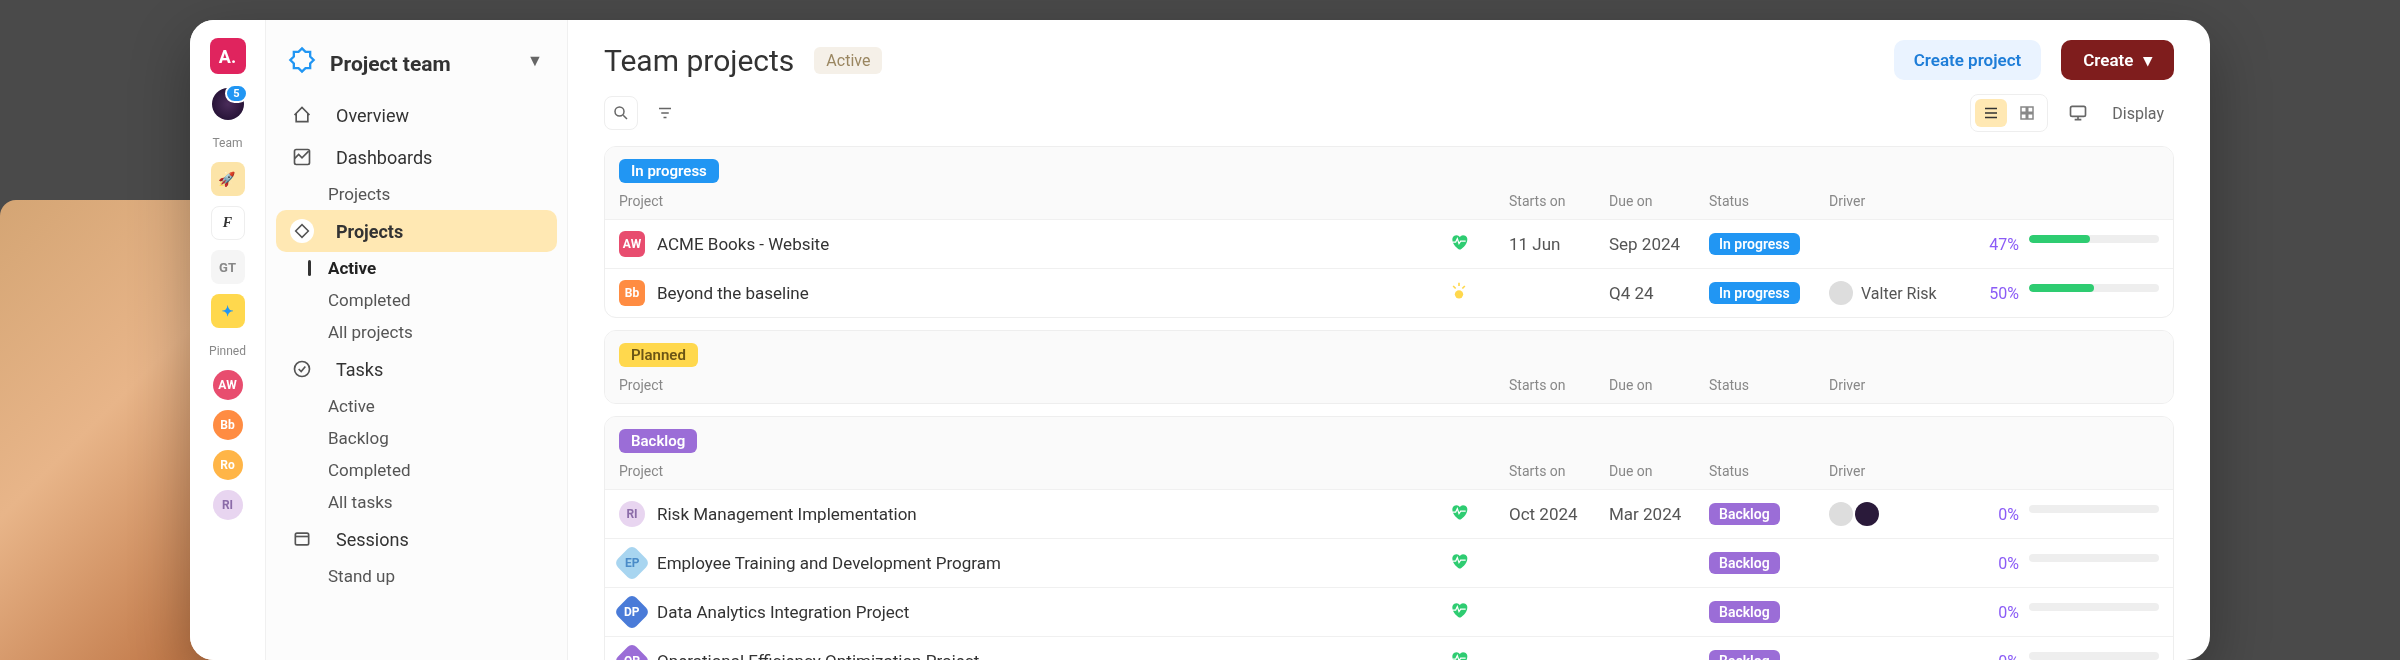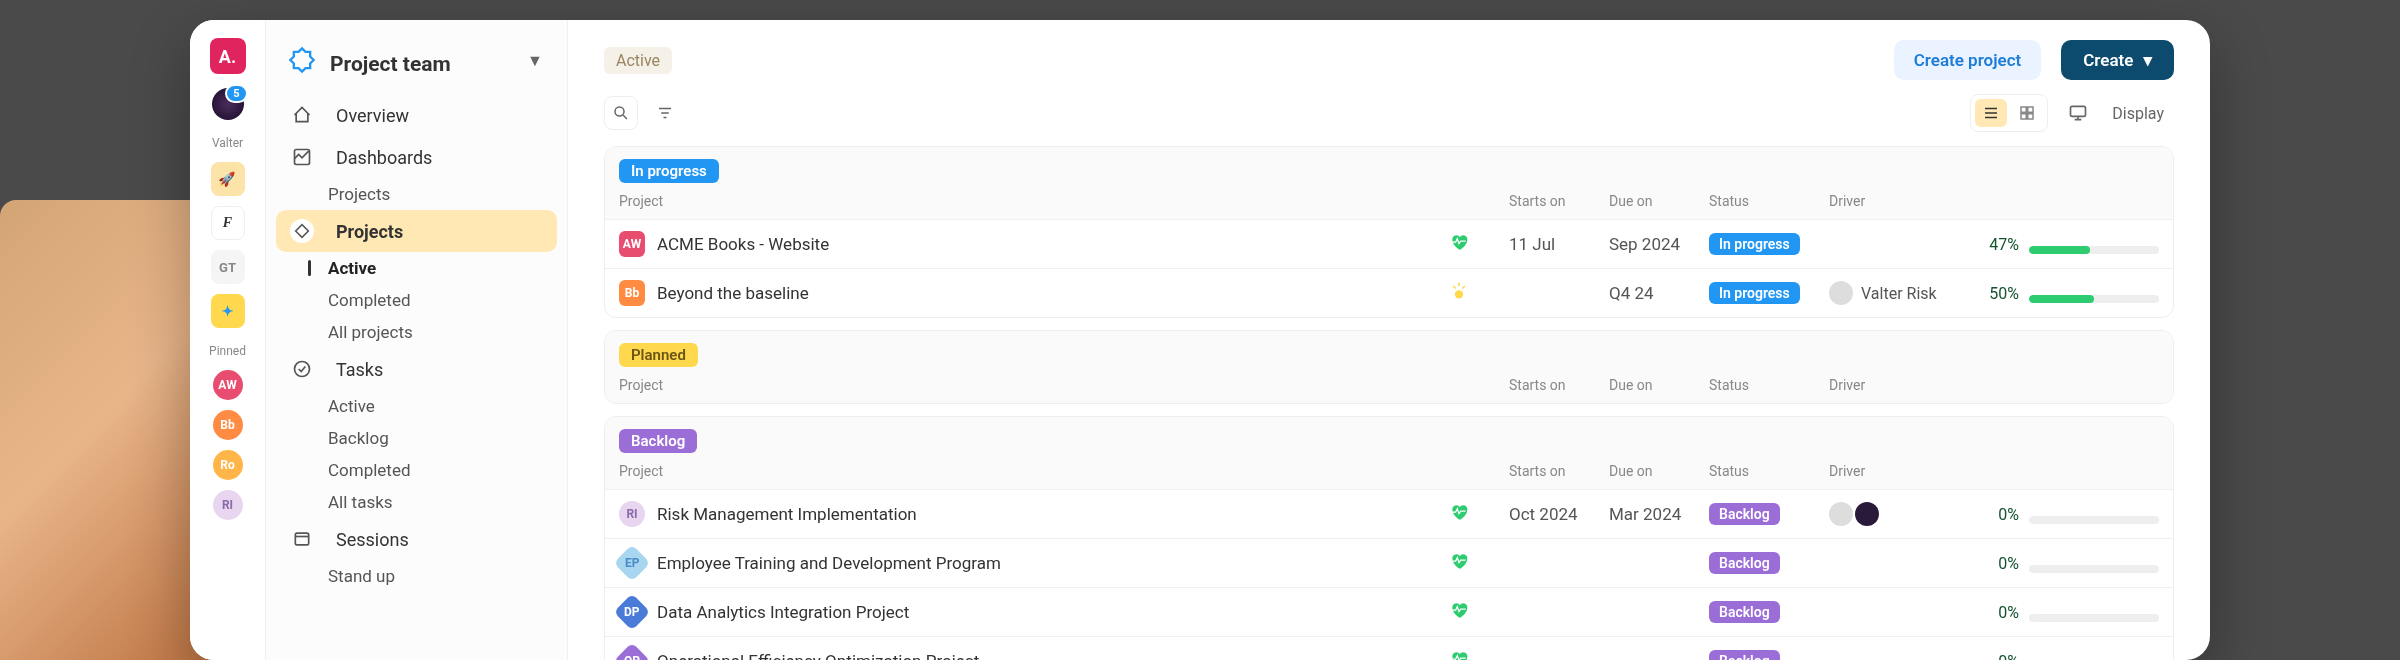--- a/index.html
+++ b/index.html
@@ -38,21 +38,21 @@
 .nav-sub.sub-active { font-weight:700; color:#222; }
 .nav-sub.sub-active::before { content:''; position:absolute; left:32px; top:8px; bottom:8px; width:3px; background:#333; border-radius:2px; }
 
 
 .main { flex:1; padding:20px 36px; overflow:hidden; }
 .page-head { display:flex; align-items:center; gap:20px; margin-bottom:14px; }
 .page-title { font-size:30px; font-weight:400; color:#333; }
 .tag { font-size:16px; padding:4px 12px; border-radius:6px; background:#f5f0e8; color:#9a8660; }
 .head-spacer { flex:1; }
 .btn-light { background:#eaf3ff; color:#1e7dd8; border:none; font-size:17px; font-weight:600; padding:10px 20px; border-radius:10px; cursor:pointer; }
-.btn-primary { background:#0c4a6e; color:#fff; border:none; font-size:17px; font-weight:600; padding:10px 22px; border-radius:10px; cursor:pointer; display:flex; align-items:center; gap:10px; }
+.btn-primary { background:#7f1d1d; color:#fff; border:none; font-size:17px; font-weight:600; padding:10px 22px; border-radius:10px; cursor:pointer; display:flex; align-items:center; gap:10px; }
 .toolbar { display:flex; align-items:center; gap:10px; margin-bottom:14px; }
 .tool-btn { width:34px; height:34px; display:flex; align-items:center; justify-content:center; border:1px solid #eee; border-radius:8px; color:#666; cursor:pointer; }
 .tool-spacer { flex:1; }
 .view-group { display:flex; gap:4px; background:#fff; border-radius:8px; padding:4px; border:1px solid #eee; }
 .view-btn { width:32px; height:28px; display:flex; align-items:center; justify-content:center; border-radius:6px; color:#888; cursor:pointer; }
 .view-btn.vactive { background:#ffe8b3; color:#333; }
 .display-btn { display:flex; align-items:center; gap:24px; font-size:16px; color:#666; padding:6px 10px; cursor:pointer; }
 
 
 .group { border:1px solid #eee; border-radius:12px; margin-bottom:12px; overflow:hidden; }
@@ -83,36 +83,36 @@
 .row-health { width:40px; color:#2ecc71; margin-right:20px; }
 .row-start { width:100px; color:#555; }
 .row-due { width:100px; color:#555; }
 .row-status { width:120px; }
 .status-pill { display:inline-block; padding:3px 10px; border-radius:6px; font-size:14px; font-weight:600; }
 .sp-blue { background:#2196f3; color:#fff; }
 .sp-purple { background:#9b6dd7; color:#fff; }
 .row-driver { width:150px; display:flex; align-items:center; gap:8px; font-size:16px; color:#555; }
 .dr-av { width:24px; height:24px; border-radius:50%; background:#ddd; }
 .dr-av2 { width:24px; height:24px; border-radius:50%; background:#2a1a3a; margin-left:-6px; }
-.row-prog { width:180px; display:flex; align-items:flex-end; gap:10px; color:#14532d; font-size:16px; justify-content:flex-end; }
+.row-prog { width:180px; display:flex; align-items:flex-start; gap:10px; color:#8b5cf6; font-size:16px; justify-content:flex-end; }
 .bar { width:130px; height:8px; background:#eee; border-radius:4px; overflow:hidden; }
 .bar-fill { height:100%; background:#2ecc71; border-radius:4px; }
 </style>
 </head>
 <body>
 
 <div class="bg-photo"></div>
 <div class="app-window">
 
   <div class="rail">
     <div class="rail-logo">A.</div>
     <div class="rail-avatar">
       <div class="rail-badge">5</div>
     </div>
-    <div class="rail-label">Valter</div>
+    <div class="rail-label">Team</div>
     <div class="rail-team rt-1">🚀</div>
     <div class="rail-team rt-2">F</div>
     <div class="rail-team rt-3">GT</div>
     <div class="rail-team rt-4">✦</div>
     <div class="rail-label">Pinned</div>
     <div class="rail-pin rp-aw">AW</div>
     <div class="rail-pin rp-bb">Bb</div>
     <div class="rail-pin rp-ro">Ro</div>
     <div class="rail-pin rp-ri">RI</div>
   </div>
@@ -176,20 +176,21 @@
             <path d="M4 9h16"></path>
           </svg>
         </span>
       <span>Sessions</span>
     </div>
     <div class="nav-sub">Stand up</div>
   </div>
 
   <div class="main">
     <div class="page-head">
+      <div class="page-title">Team projects</div>
       <div class="tag">Active</div>
       <div class="head-spacer"></div>
       <button class="btn-light">Create project</button>
       <button class="btn-primary">
         <span>Create</span>
         <span>▾</span>
       </button>
     </div>
     <div class="toolbar">
       <div class="tool-btn">
@@ -243,21 +244,21 @@
       <div id="rows-inprogress">
           <div class="row">
     <div class="row-icon ri-aw">
               <span>AW</span>
             </div>
     <div class="row-name">ACME Books - Website</div>
     <div class="row-health"><svg width="20" height="20" viewBox="0 0 24 24" fill="#2ecc71">
                 <path d="M12 21s-8-5-8-12a5 5 0 0 1 9-3 5 5 0 0 1 9 3c0 7-8 12-8 12z"></path>
                 <path d="M4 12h4l2-4 2 6 2-3h6" stroke="#fff" stroke-width="1.5" fill="none"></path>
               </svg></div>
-    <div class="row-start">11 Jul</div>
+    <div class="row-start">11 Jun</div>
     <div class="row-due">Sep 2024</div>
     <div class="row-status"><span class="status-pill sp-blue">In progress</span></div>
     <div class="row-driver"></div>
     <div class="row-prog">
       <span>47%</span>
       <div class="bar">
                 <div class="bar-fill" style="width:47%"></div>
               </div>
     </div>
   </div>

